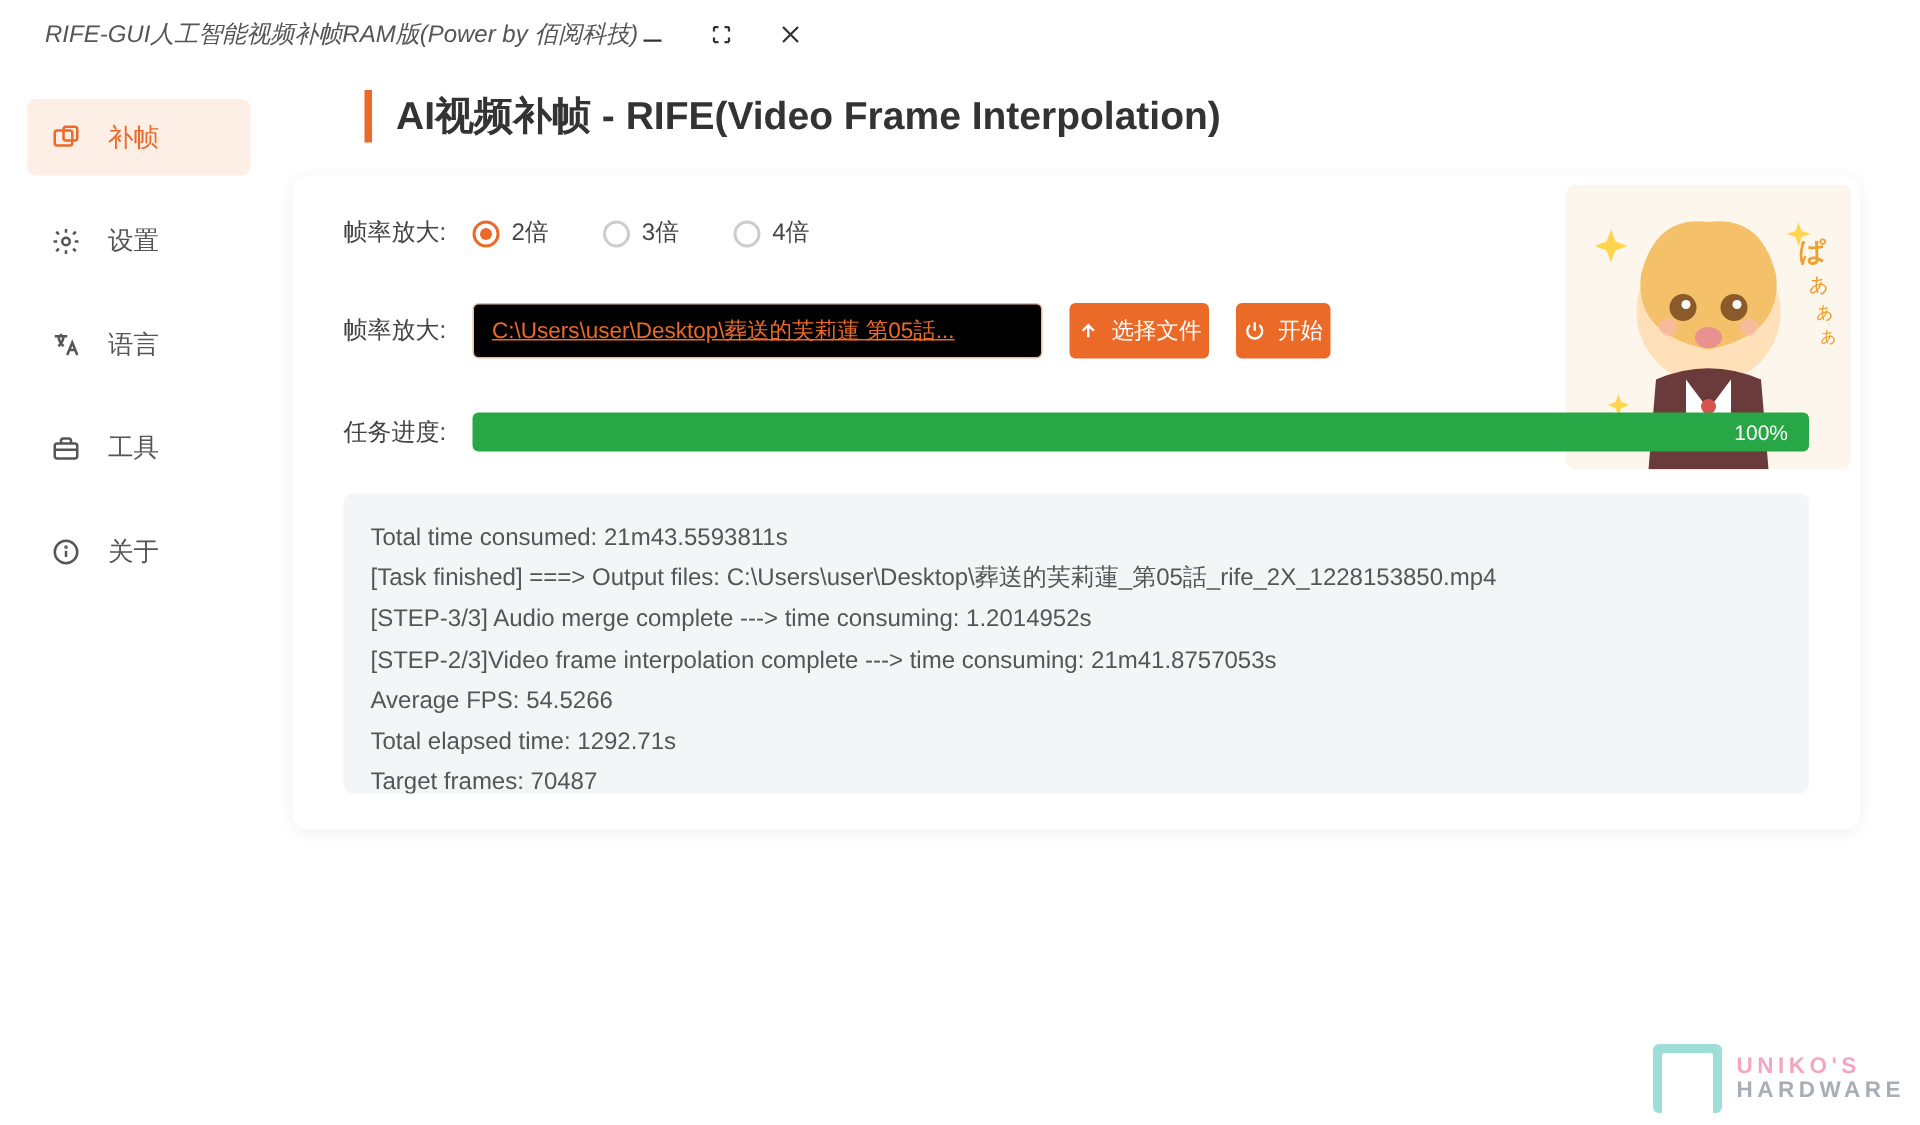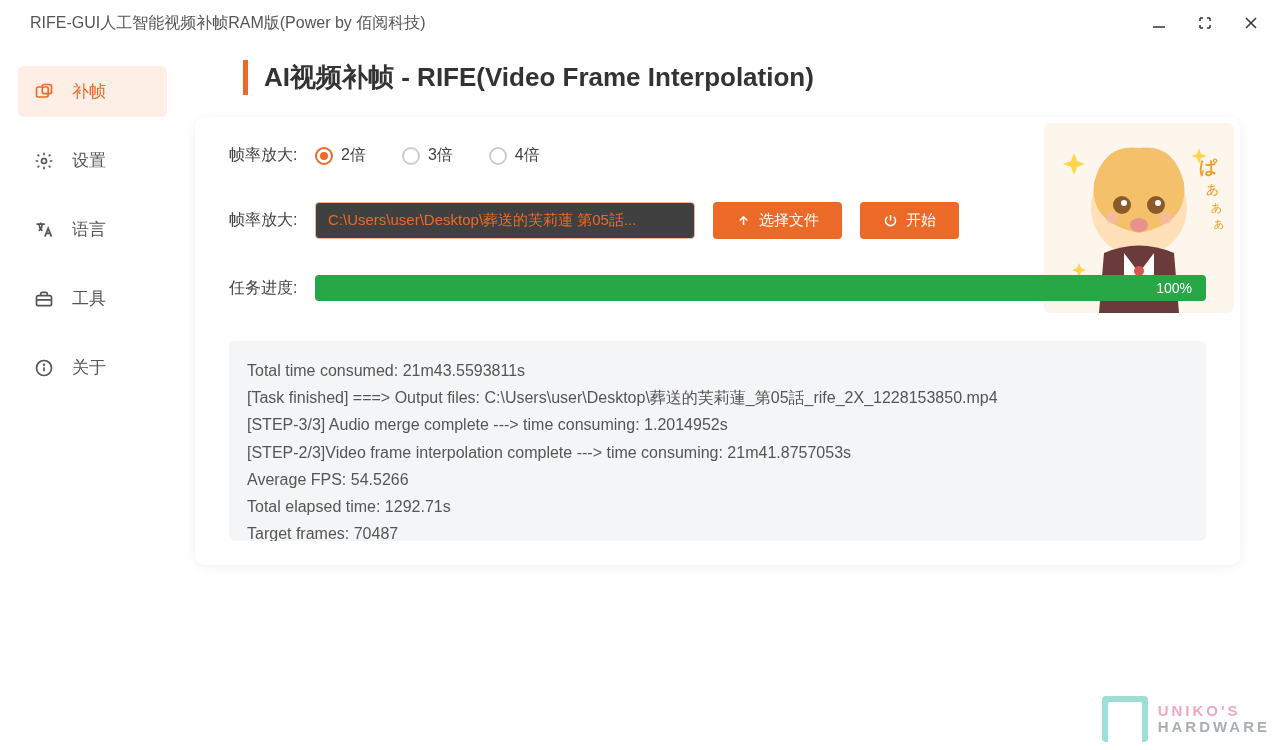--- a/index.html
+++ b/index.html
@@ -1,18 +1,18 @@
 <!DOCTYPE html>
 <html><head>
 <meta charset="utf-8">
 <style>
 * { box-sizing: border-box; margin: 0; padding: 0; }
 body { font-family: "Microsoft YaHei", "PingFang SC", sans-serif; background: #fff; width: 1280px; height: 750px; overflow: hidden; position: relative; }
 
-.titlebar { height: 46px; display: flex; align-items: center; justify-content: space-between; padding: 0 20px 0 30px; }
+.titlebar { height: 46px; display: flex; align-items: center; padding: 0 20px 0 30px; font-style: italic; }
 .titlebar-title { color: #555; font-size: 16px; }
 .titlebar-controls { display: flex; gap: 28px; align-items: center; }
 .tb-btn { width: 18px; height: 18px; display: flex; align-items: center; justify-content: center; color: #333; cursor: pointer; }
 
 .container { display: flex; height: calc(100% - 46px); }
 .sidebar { width: 185px; padding: 20px 18px 0 18px; }
 .nav-item { display: flex; align-items: center; gap: 18px; padding: 14px 16px; border-radius: 6px; color: #555; font-size: 17px; cursor: pointer; margin-bottom: 18px; }
 .nav-item.active { background: #fdeee6; color: #ec6a28; }
 .nav-icon { width: 20px; height: 20px; display: flex; align-items: center; justify-content: center; }
 
@@ -23,25 +23,25 @@
 .mascot { position: absolute; top: 6px; right: 6px; width: 190px; height: 190px; border-radius: 6px; overflow: hidden; }
 
 .row { display: flex; align-items: center; margin-bottom: 36px; }
 .row-label { width: 86px; color: #444; font-size: 16px; }
 .radio-group { display: flex; gap: 36px; }
 .radio { display: flex; align-items: center; gap: 8px; cursor: pointer; font-size: 16px; color: #444; }
 .radio-circle { width: 18px; height: 18px; border: 2px solid #ccc; border-radius: 50%; display: flex; align-items: center; justify-content: center; }
 .radio.selected .radio-circle { border-color: #ec6a28; }
 .radio.selected .radio-circle::after { content: ""; width: 8px; height: 8px; background: #ec6a28; border-radius: 50%; }
 
-.path-input { border: 1px solid #f0b896; color: #ec6a28; padding: 8px 12px; border-radius: 4px; width: 380px; font-size: 15px; white-space: nowrap; overflow: hidden; text-overflow: ellipsis; background: #404040; }
-.btn { background: #ec6a28; color: #fff; border: none; border-radius: 4px; padding: 9px 23px; font-size: 15px; cursor: pointer; display: inline-flex; align-items: center; gap: 8px; margin-left: 18px; }
+.path-input { border: 1px solid #f0b896; color: #ec6a28; padding: 8px 12px; border-radius: 4px; width: 380px; font-size: 15px; white-space: nowrap; overflow: hidden; text-overflow: ellipsis; background: #000000; text-decoration: underline; }
+.btn { background: #ec6a28; color: #fff; border: none; border-radius: 4px; padding: 9px 5px; font-size: 15px; cursor: pointer; display: inline-flex; align-items: center; gap: 8px; margin-left: 18px; }
 .btn-icon { width: 15px; height: 15px; display: inline-flex; }
 
-.progress-row { display: flex; align-items: center; margin-bottom: 40px; }
+.progress-row { display: flex; align-items: center; margin-bottom: 28px; }
 .progress-bar { flex: 1; height: 26px; background: #27a745; border-radius: 4px; position: relative; display: flex; align-items: center; justify-content: flex-end; padding-right: 14px; color: #fff; font-size: 14px; }
 
 .log-box { background: #f4f5f6; border-radius: 6px; padding: 16px 18px; height: 200px; overflow: hidden; color: #555; font-size: 16px; line-height: 1.7; }
 
 .watermark { position: absolute; right: 10px; bottom: 8px; display: flex; align-items: center; gap: 10px; opacity: 0.85; padding-left: 20px; }
 .wm-logo { width: 46px; height: 46px; background: #8ed9d1; border-radius: 4px; position: relative; }
 .wm-logo::after { content: ""; position: absolute; inset: 6px 6px 0 6px; background: #fff; border-radius: 2px 2px 0 0; }
 .wm-text { font-family: sans-serif; font-weight: bold; letter-spacing: 3px; line-height: 1.1; }
 .wm-text .l1 { color: #f297b8; font-size: 15px; }
 .wm-text .l2 { color: #9aa0a6; font-size: 15px; }

